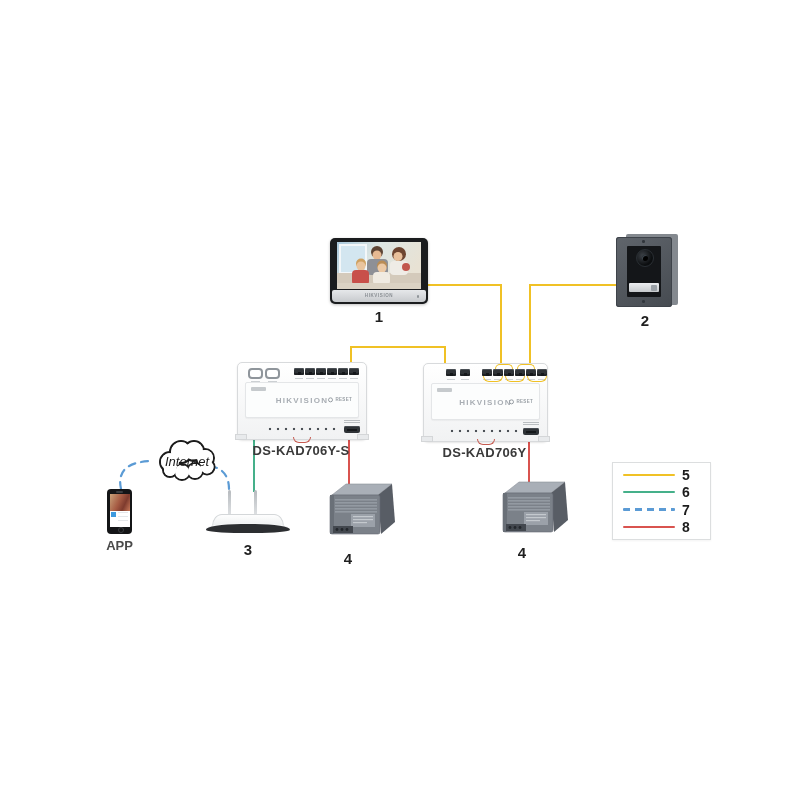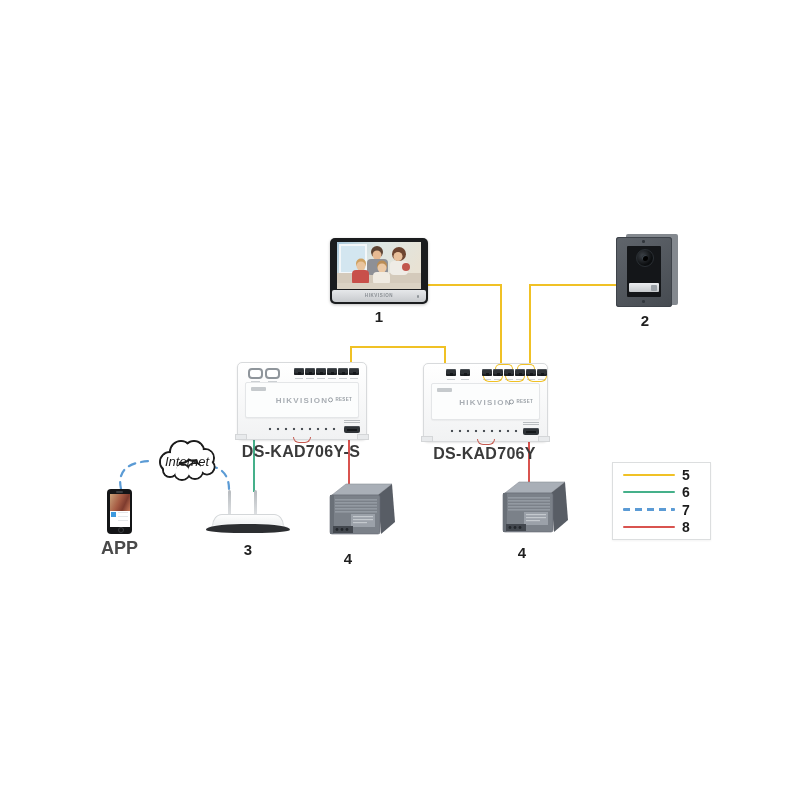--- a/index.html
+++ b/index.html
@@ -8,22 +8,22 @@
   .abs{position:absolute;}
 
   
   .wire{position:absolute;z-index:1;}
   .wire.yellow{background:#f0c125;}
   .wire.green{background:#45b08a;}
   .wire.red{background:#d9534f;}
 
   
   .numlabel{position:absolute;text-align:center;font-weight:bold;font-size:15px;color:#1f1f1f;z-index:4;}
-  .modellabel{position:absolute;text-align:center;font-weight:bold;font-size:16px;color:#3a3a3a;letter-spacing:.3px;z-index:4;}
-  .applabel{position:absolute;text-align:center;font-weight:bold;font-size:18px;color:#4a4a4a;z-index:4;}
+  .modellabel{position:absolute;text-align:center;font-weight:bold;font-size:13px;color:#3a3a3a;letter-spacing:.3px;z-index:4;}
+  .applabel{position:absolute;text-align:center;font-weight:bold;font-size:13px;color:#4a4a4a;z-index:4;}
 
   
   .monitor{left:330px;top:238px;width:98px;height:66px;background:#1a1c1e;border-radius:5px;
            box-shadow:0 1px 3px rgba(0,0,0,.25);z-index:2;}
   .monitor-screen{position:absolute;left:7px;top:4px;width:84px;height:47px;background:#000;overflow:hidden;}
   .monitor-bar{position:absolute;left:2px;bottom:2px;width:94px;height:12px;border-radius:2px 2px 4px 4px;
                background:linear-gradient(#e6e8ea,#c7cacd);}
   .monitor-brand{position:absolute;left:0;right:0;top:3px;text-align:center;font-size:4.5px;font-weight:bold;
                  color:#8a8f94;letter-spacing:.6px;}
   .monitor-key{position:absolute;right:7px;top:5px;width:2.5px;height:2.5px;border-radius:50%;background:#8f9499;}

